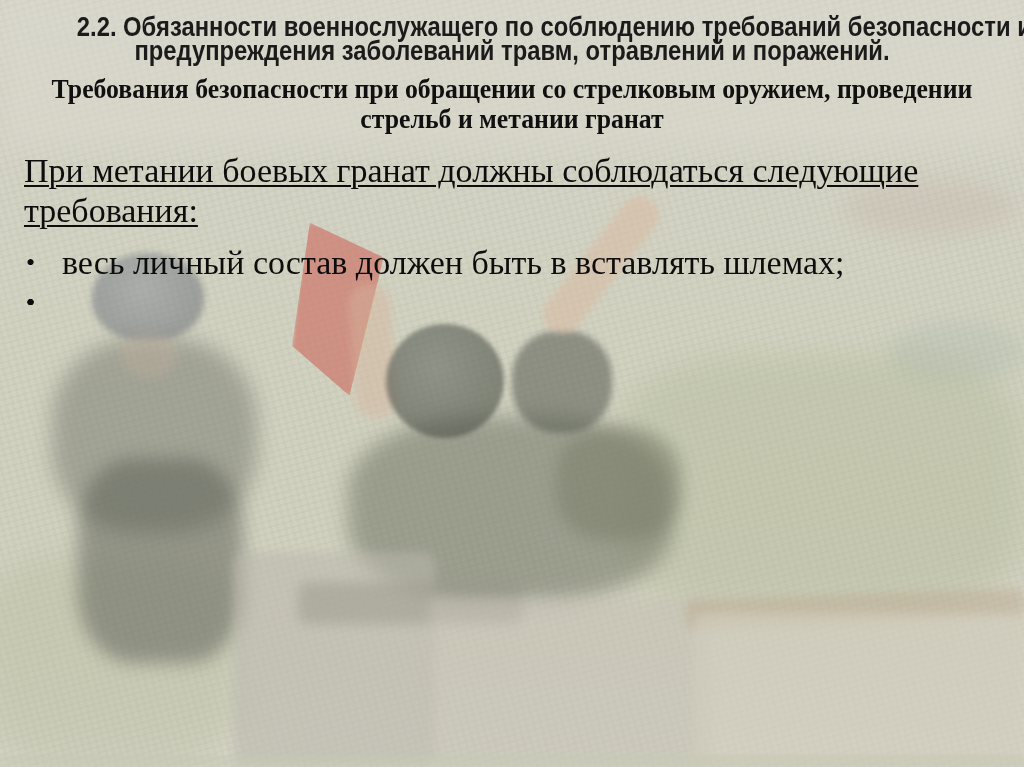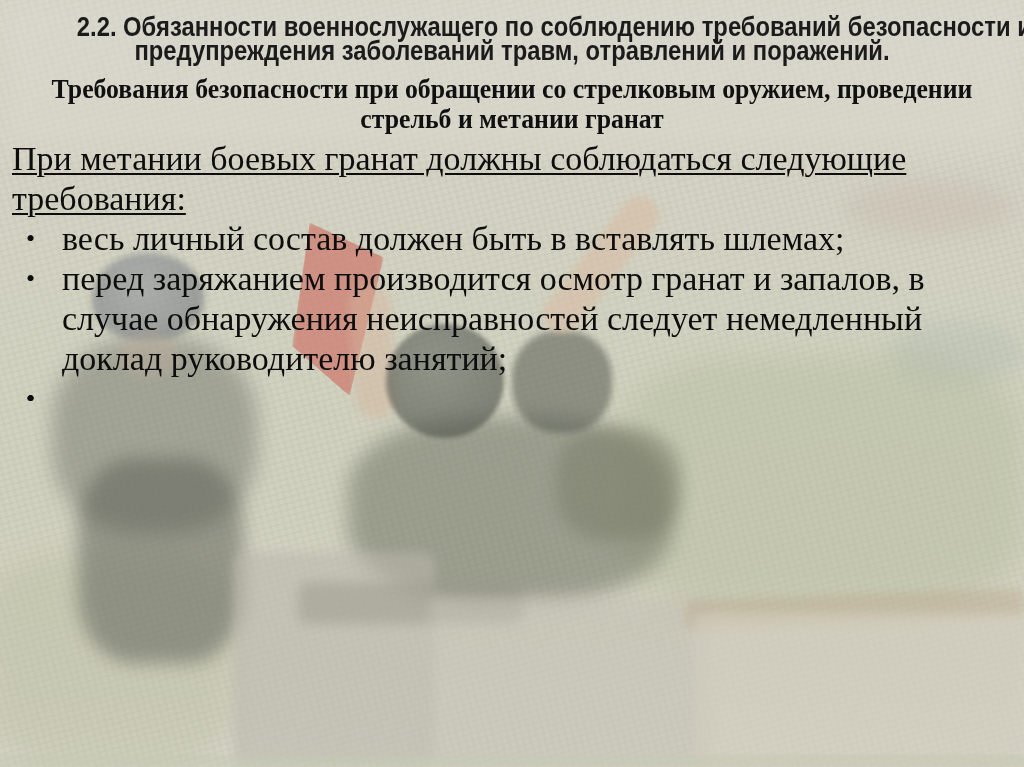--- a/index.html
+++ b/index.html
@@ -53,21 +53,21 @@
     font-family:"Liberation Serif", serif;font-weight:700;
     font-size:28px;line-height:30px;color:#101010;
     transform:scaleX(0.92);transform-origin:50% 0;
   }
   .title-line,.subtitle-line{white-space:nowrap;}
   .body-block{
     position:absolute;left:12px;top:139px;width:980px;
     font-size:34px;line-height:40px;color:#0d0d0d;
   }
   .intro{
-    width:940px;margin:0;
+    width:940px;margin:12px;
     text-decoration:underline;text-decoration-thickness:2px;text-underline-offset:3px;
   }
   ul.bullet-list{list-style:none;margin:0;padding:0;width:970px;}
   ul.bullet-list li{position:relative;padding-left:50px;margin:0;}
   ul.bullet-list .marker{position:absolute;left:14px;top:0;font-size:26px;line-height:40px;}
 </style>
 </head>
 <body>
 
 <div class="slide">
@@ -110,21 +110,20 @@
 
   <div class="body-block">
     <p class="intro">При метании боевых гранат должны соблюдаться следующие требования:</p>
     <ul class="bullet-list">
       <li>
         <span class="marker">•</span>
         <span class="li-text">весь личный состав должен быть в вставлять шлемах;</span>
       </li>
       <li>
         <span class="marker">•</span>
-        <span class="li-text">перед заряжанием производится осмотр гранат и запалов, в случае обнаружения неисправностей следует немедленный доклад руководителю занятий;</span>
       </li>
       <li>
         <span class="marker">•</span>
       </li>
       <li>
         <span class="marker">•</span>
       </li>
     </ul>
   </div>
 

